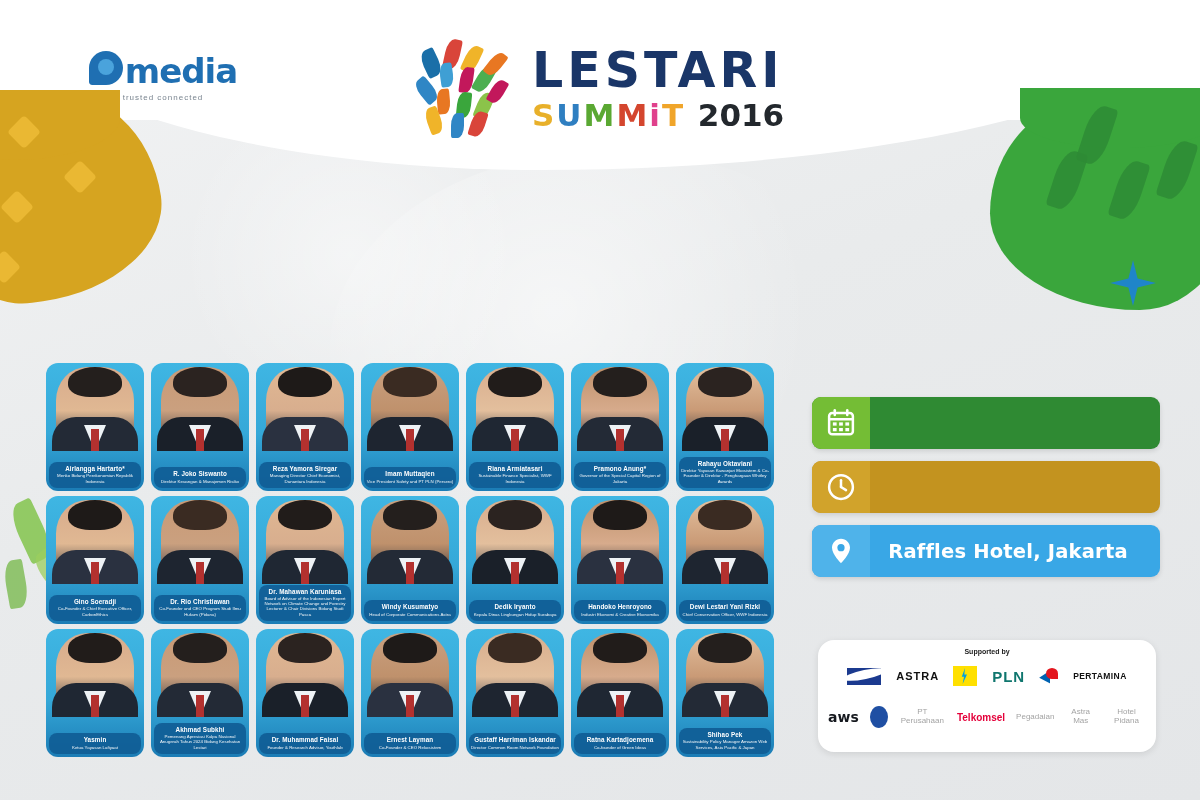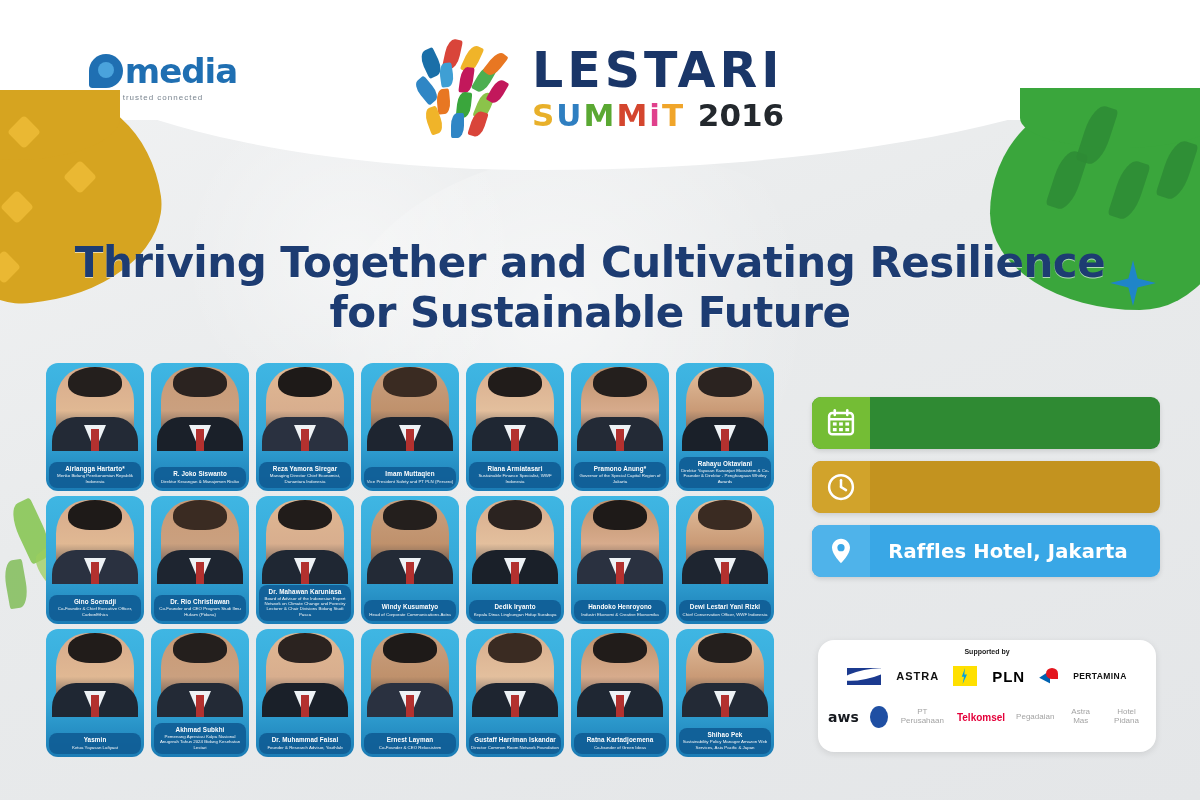--- a/index.html
+++ b/index.html
@@ -78,21 +78,21 @@
     position:absolute; left:120px; top:120px; width:420px; height:300px;
     border-radius:50%;
     background: radial-gradient(circle at 55% 45%, rgba(255,255,255,.45), rgba(255,255,255,0) 60%);
   }
 
   
   .logo-media{
     position:absolute; left:78px; top:45px; width:170px; height:62px;
     display:flex; flex-direction:column; align-items:center; justify-content:center;
   }
-  .logo-media .lm-row{ display:flex; align-items:center; }
+  .logo-media .lm-row{ display:flex; align-items:flex-start; }
   .lm-mark{
     width:34px;height:34px;border-radius:50% 50% 50% 10%;
     background:#1f6fb2; position:relative; margin-right:2px;
   }
   .lm-mark::after{
     content:""; position:absolute; left:9px; top:8px; width:16px;height:16px;
     border-radius:50%; background:#4aa3dc;
   }
   .lm-text{
     font-size:34px; font-weight:700; color:#1f6fb2; letter-spacing:-1px;
@@ -220,21 +220,21 @@
     content:""; position:absolute; left:-4px; top:2px; width:44px;height:9px;
     background:#fff; transform:rotate(-12deg); border-radius:50%;
   }
   .pln-mark{
     width:24px;height:20px;background:#ffe000; position:relative;
   }
   .pln-mark::after{
     content:""; position:absolute; left:7px; top:2px; width:8px;height:16px;
     background:#00a0df; clip-path:polygon(60% 0,20% 55%,48% 55%,30% 100%,85% 40%,52% 40%);
   }
-  .pln-txt{ font-size:15px; font-weight:800; color:#000000; letter-spacing:1px;}
+  .pln-txt{ font-size:15px; font-weight:800; color:#0f766e; letter-spacing:1px;}
   .pert-mark{
     width:19px;height:17px; position:relative;
   }
   .pert-mark::before{
     content:""; position:absolute; left:0; top:3px; width:11px;height:13px;
     background:#0062b1; clip-path:polygon(100% 0,0 55%,100% 100%);
   }
   .pert-mark::after{
     content:""; position:absolute; left:7px; top:0; width:12px;height:11px;
     background:#e3161e; border-radius:50% 50% 0 50%;
@@ -302,24 +302,20 @@
     </div>
     <div class="lestari-type">
       <div class="lestari-main">LESTARI</div>
       <div class="lestari-sub">
         <span style="color:#e8b02a;">S</span><span style="color:#2f7fc1;">U</span><span style="color:#5aa832;">M</span><span style="color:#d4462e;">M</span><span style="color:#e0418c;">i</span><span style="color:#f0a52a;">T</span>
         <span class="yr">2016</span>
       </div>
     </div>
   </div>
 
-  <div class="title">
-    <div>Thriving Together and Cultivating Resilience</div>
-    <div>for Sustainable Future</div>
-  </div>
 
   <div class="speakers" id="speakers-grid">
       <div class="sp-row">
         <div class="sp-card">
           <div class="sp-photo" style="background:linear-gradient(180deg,#d7ab8c 0%,#e0b893 52%,#1f2733 100%);">
             <div class="hair" style="background:#241f1d;"></div>
             <div class="suit" style="background:#232a36;"></div>
             <div class="shirt"></div>
             <div class="tie"></div>
           </div>

